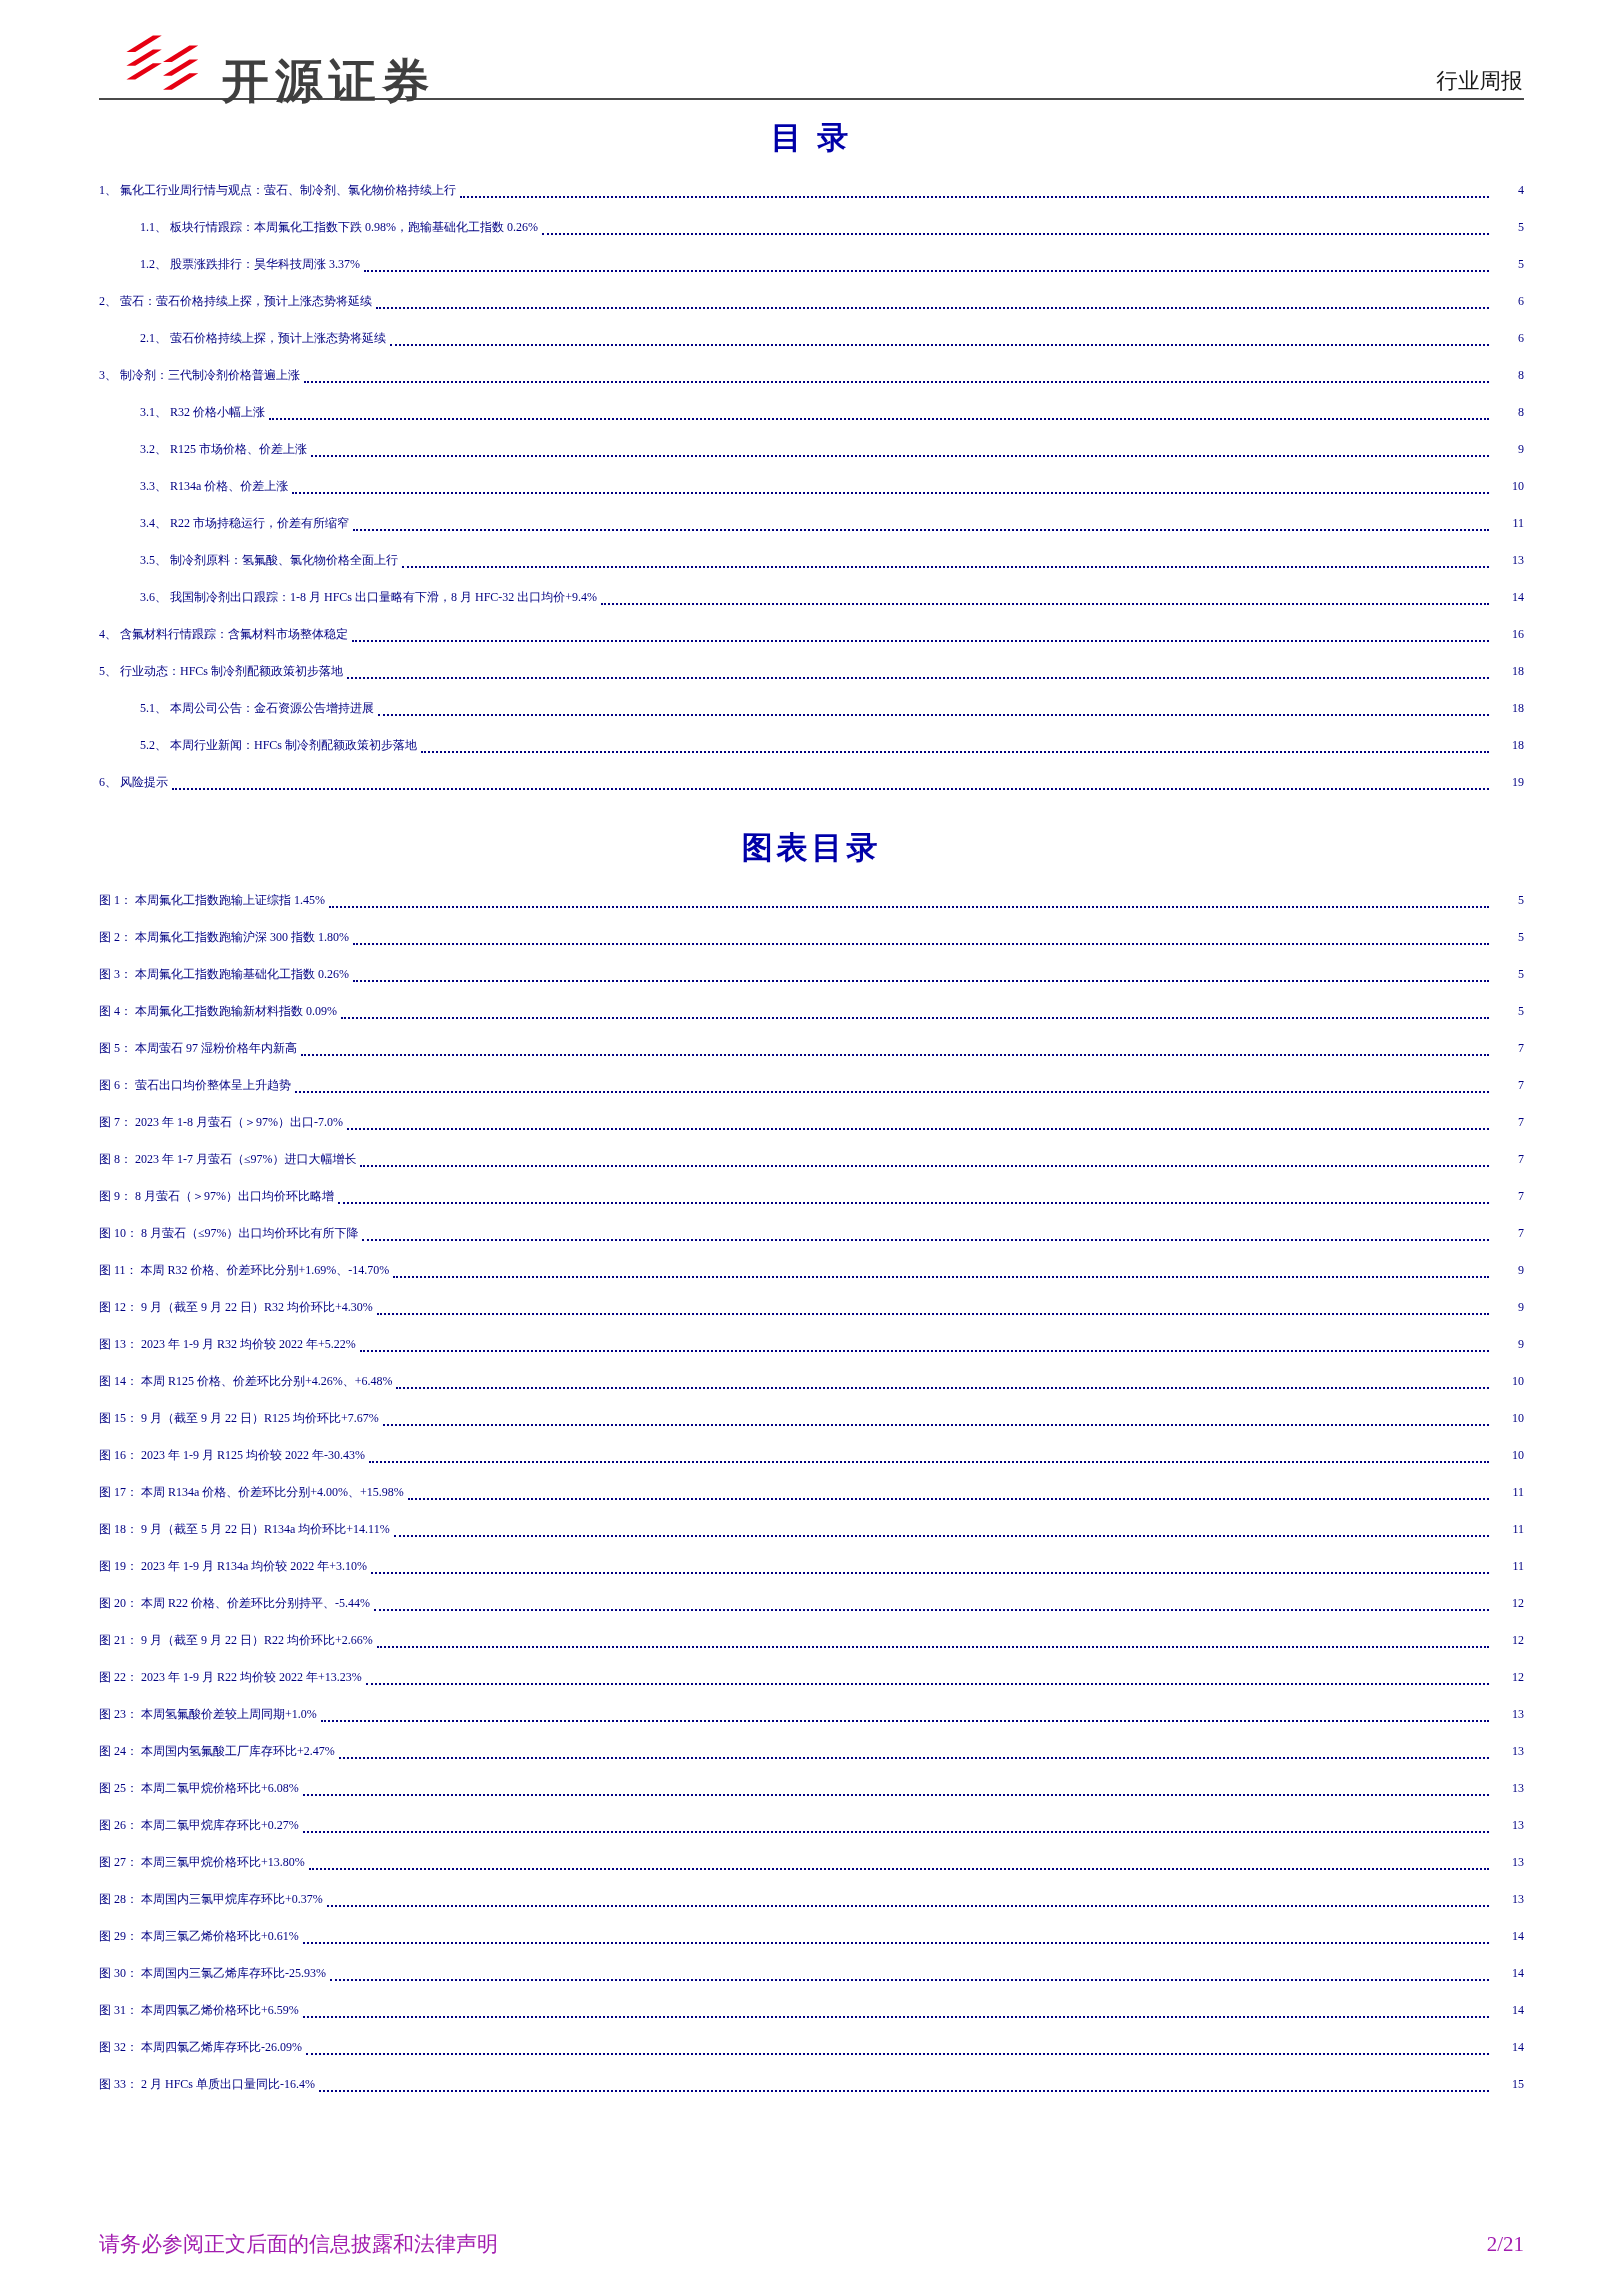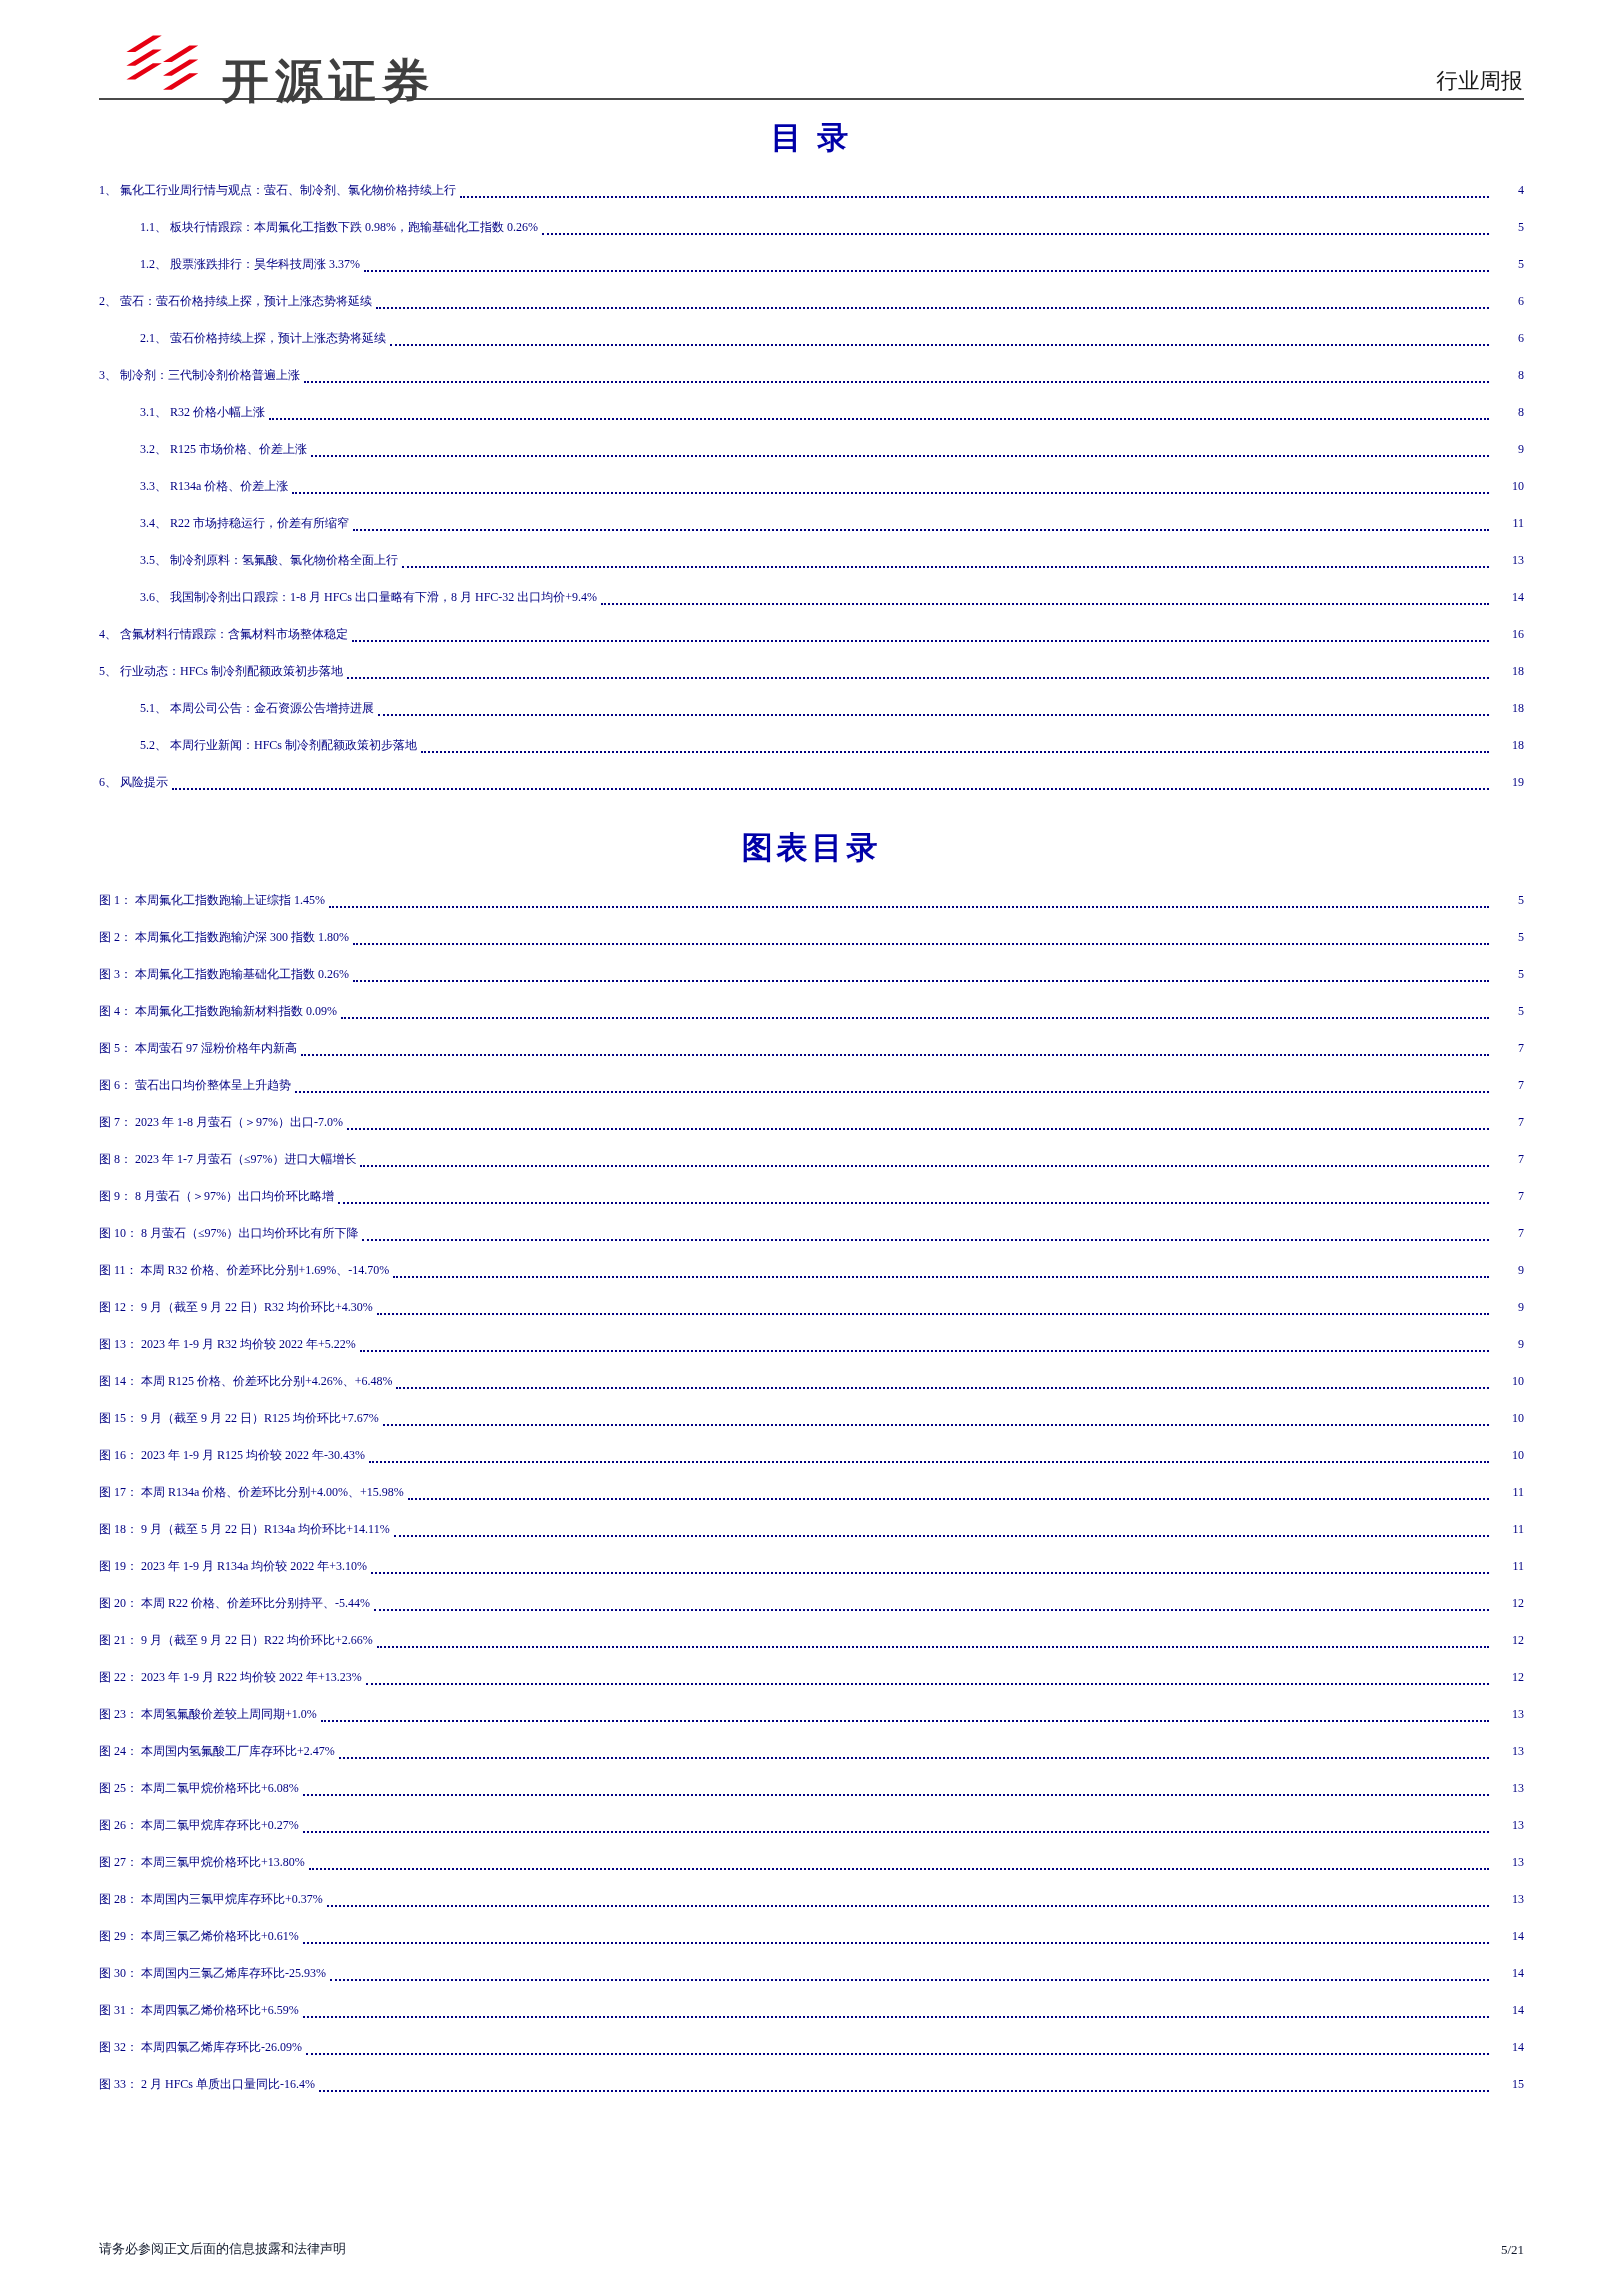--- a/index.html
+++ b/index.html
@@ -37,22 +37,22 @@
   }
   .toc-row.lvl2{padding-left:41px;}
   .toc-label{flex:0 1 auto;overflow:hidden;}
   .dots{
     flex:1 1 19.6px;min-width:15.7px;align-self:flex-end;
     border-bottom:2px dotted #000082;margin:0 5.2px 11px 3.9px;height:0;
   }
   .toc-page{flex:0 0 auto;min-width:30px;text-align:right;}
   footer{
     position:absolute;left:99px;right:99px;bottom:37px;
-    display:flex;justify-content:space-between;align-items:flex-end;
-    font-size:13px;color:#0f172a;
+    display:flex;justify-content:space-between;align-items:center;
+    font-size:21px;color:#a21caf;
   }
 </style>
 </head>
 <body>
 
 <div class="page">
 
   <header>
     <div class="logo">
       <svg width="89" height="63" viewBox="0 0 140 100" aria-hidden="true">
@@ -327,17 +327,17 @@
       </div>
       <div class="toc-row">
         <span class="toc-label">图 33：  2 月 HFCs 单质出口量同比-16.4%</span>
         <span class="dots"></span>
         <span class="toc-page">15</span>
       </div>
     </div>
 
   <footer>
     <span>请务必参阅正文后面的信息披露和法律声明</span>
-    <span>5/21</span>
+    <span>2/21</span>
   </footer>
 
 </div>
 
 
 </body></html>

